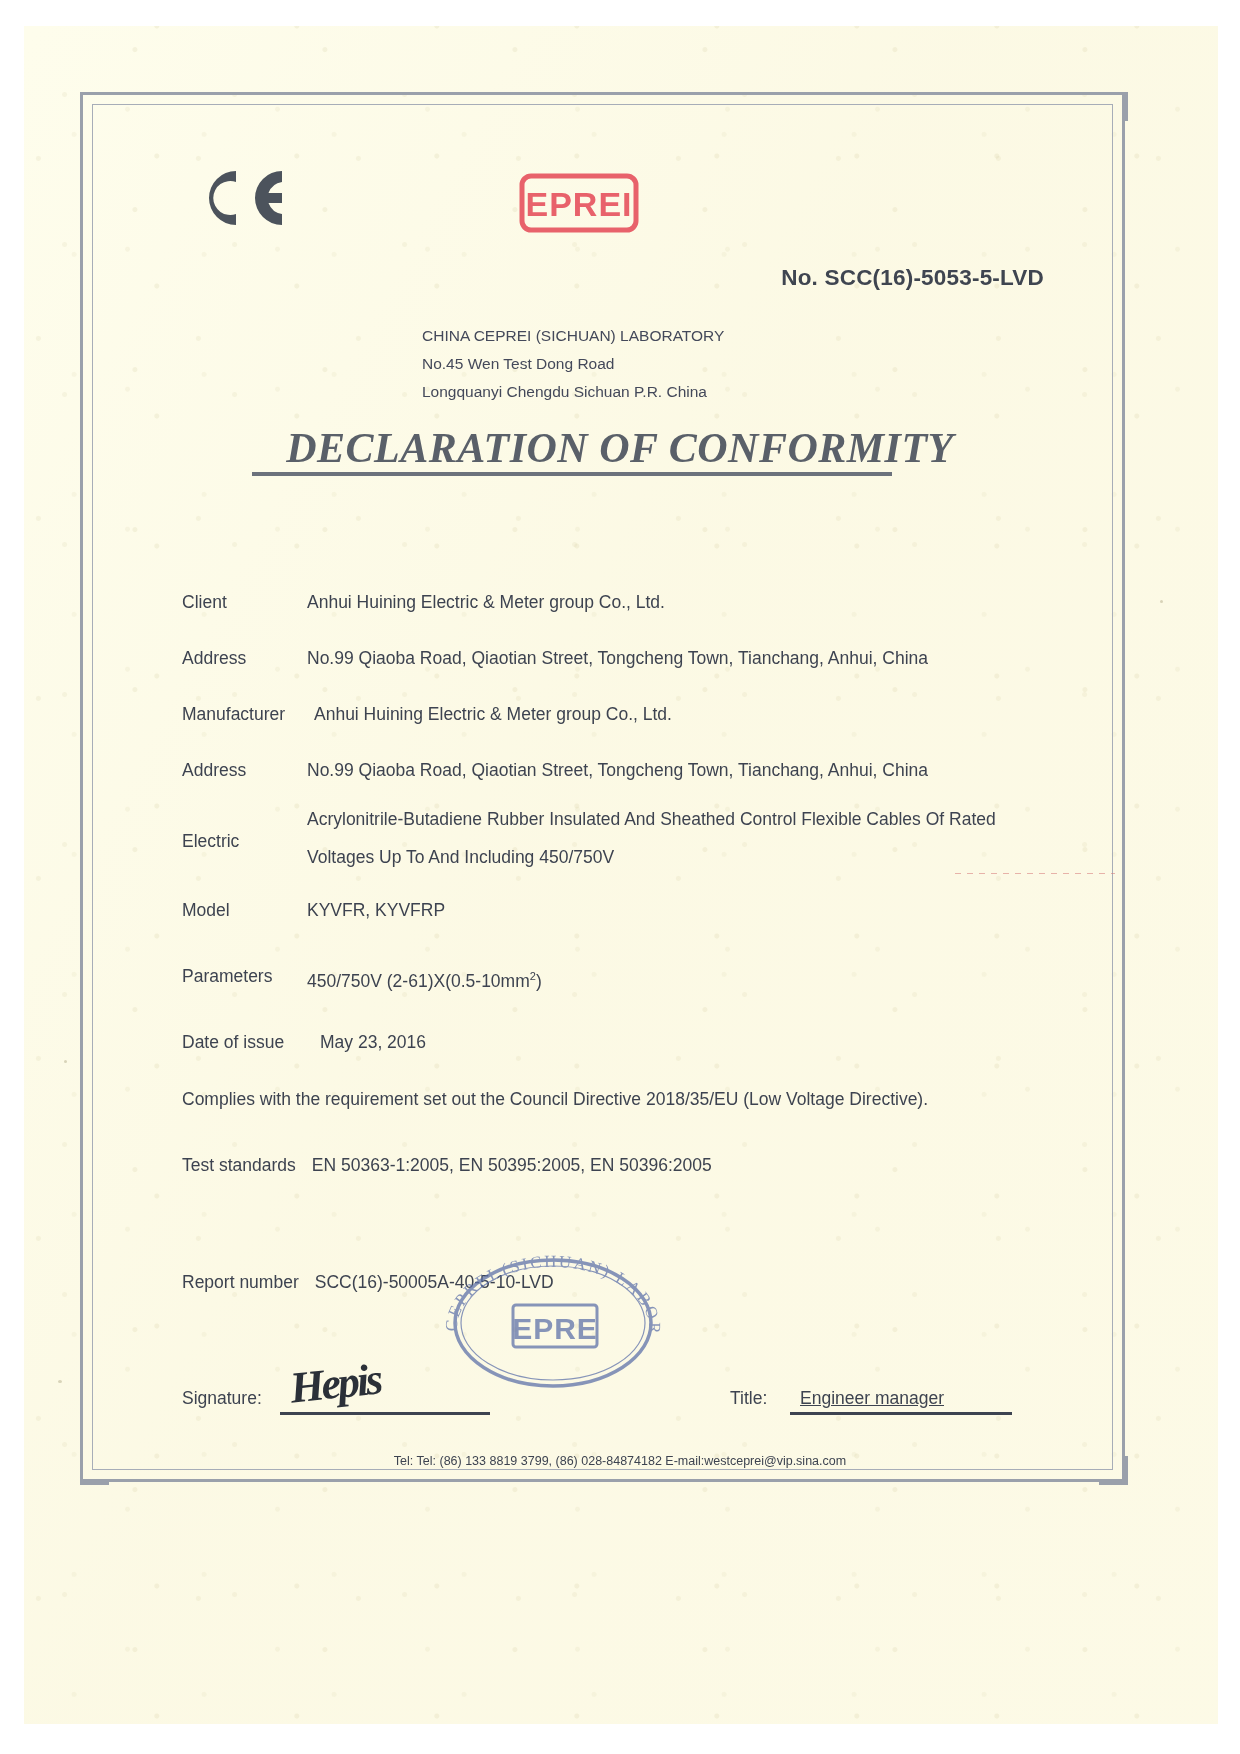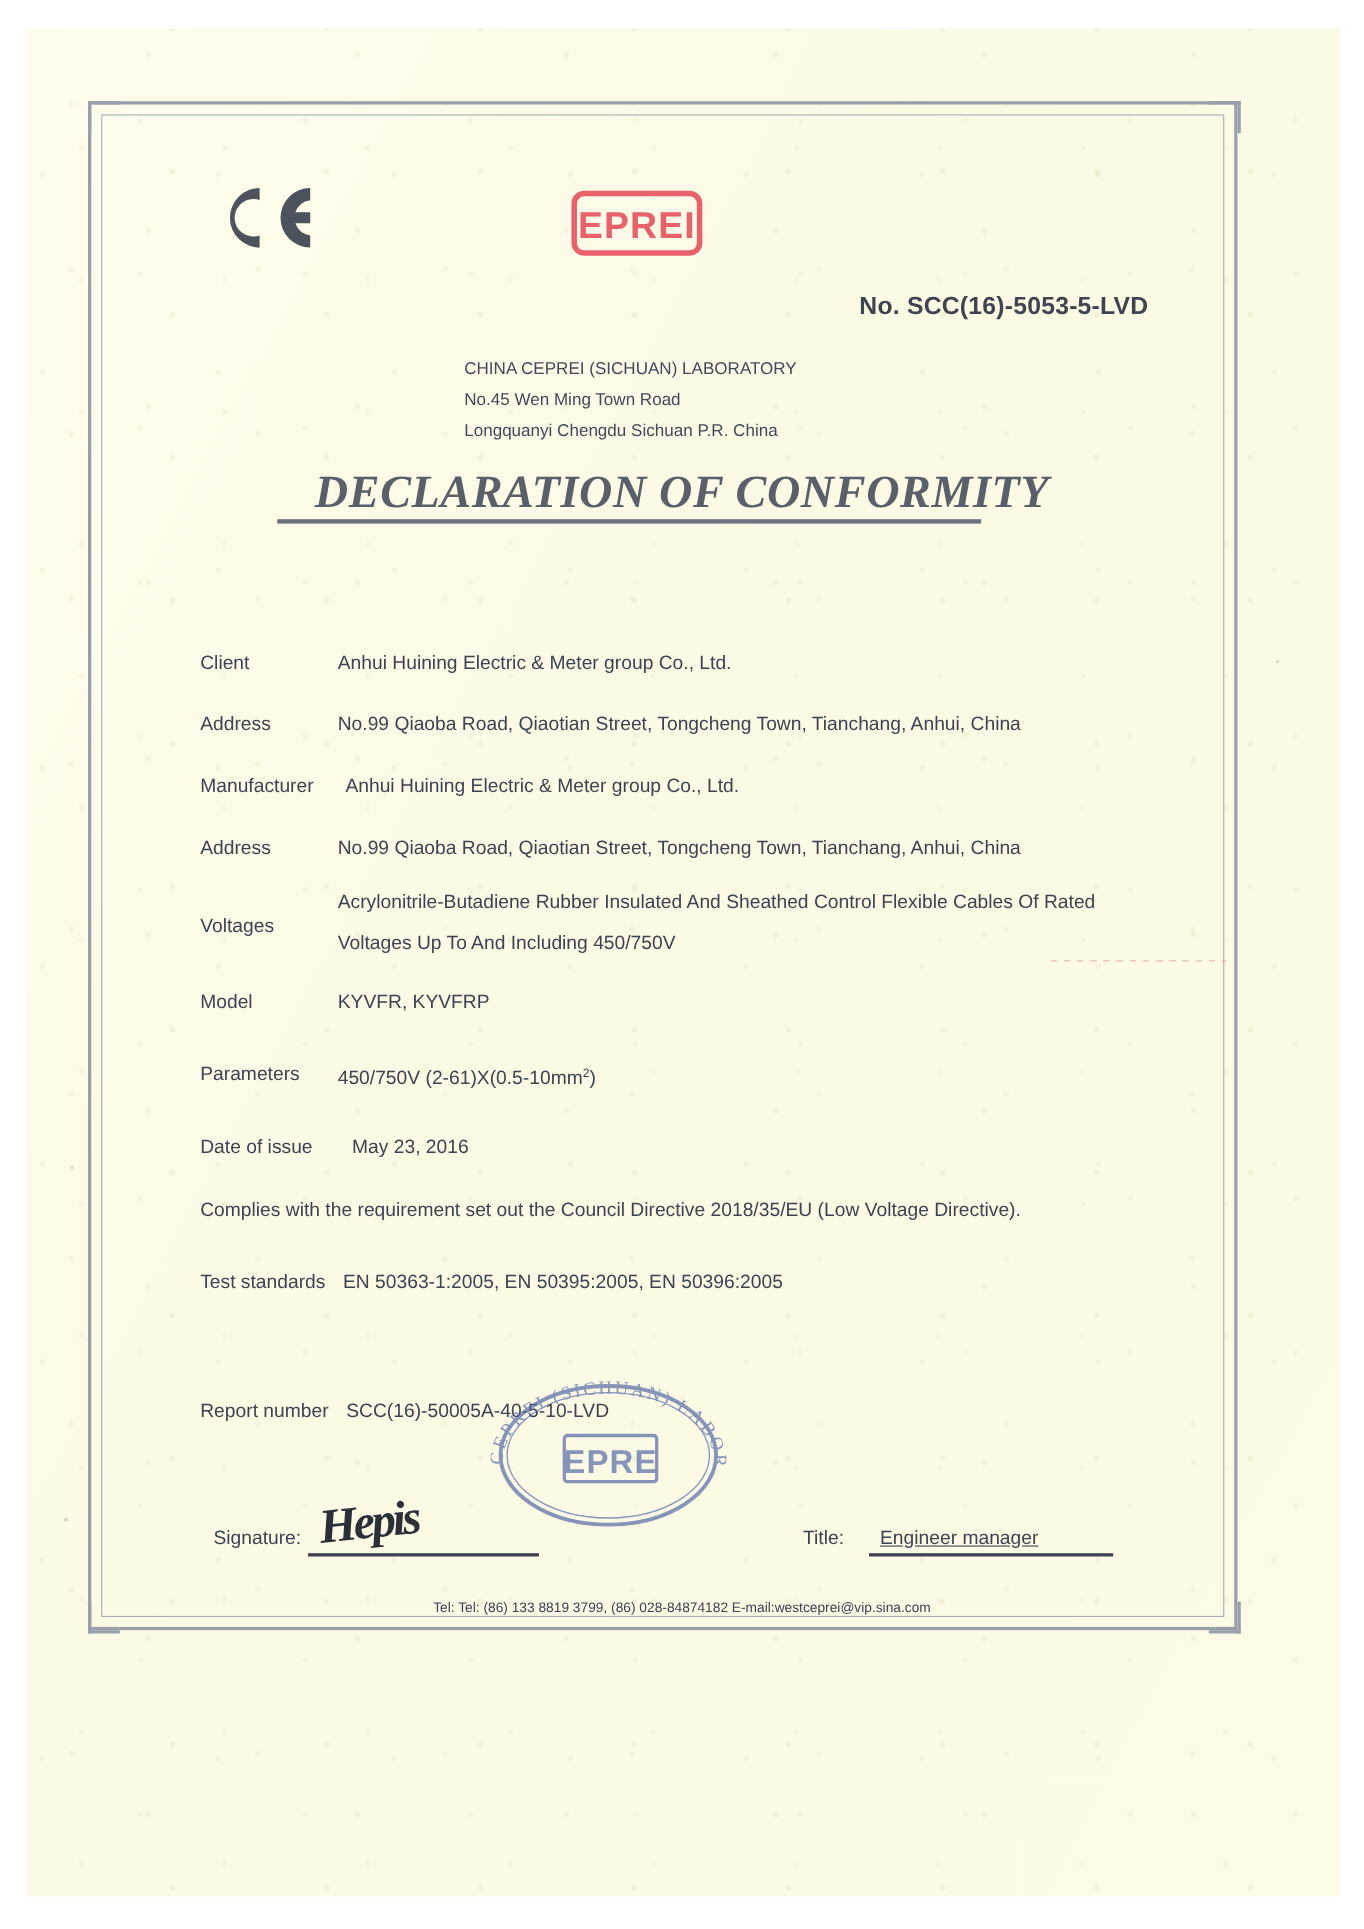--- a/index.html
+++ b/index.html
@@ -172,21 +172,21 @@
   .statement-line .sl-label { margin-right: 16px; }
 
   
   #signature-row {
     position: absolute;
     left: 182px; top: 1380px;
     width: 880px; height: 40px;
     font-size: 17.5px;
     color: #3d4350;
   }
-  #signature-label { position:absolute; left:12px; top:8px;text-align:center; }
+  #signature-label { position:absolute; left:0; top:8px;text-align:center; }
   #signature-line {
     position: absolute;
     left: 98px; top: 32px;
     width: 210px; height: 2.5px;
     background: #3d4350;
   }
   #signature-mark {
     position: absolute;
     left: 108px; top: -22px;
     font-family: "Liberation Serif", serif;
@@ -272,21 +272,21 @@
       <svg viewBox="0 0 122 62" width="122" height="62" aria-hidden="true">
         <rect x="4" y="4" width="114" height="54" rx="9" ry="9" fill="none" stroke="#e8626b" stroke-width="5"></rect>
         <text x="61" y="44" text-anchor="middle" font-family="Liberation Sans, sans-serif" font-size="34" font-weight="bold" fill="#e8626b" letter-spacing="1">EPREI</text>
       </svg>
     </div>
 
     <div id="cert-number">No. SCC(16)-5053-5-LVD</div>
 
     <div id="lab-block">
       <div>CHINA CEPREI (SICHUAN) LABORATORY</div>
-      <div>No.45 Wen Ming Town Road</div>
+      <div>No.45 Wen Test Dong Road</div>
       <div>Longquanyi Chengdu Sichuan P.R. China</div>
     </div>
 
     <div id="doc-title">DECLARATION OF CONFORMITY</div>
     <div id="doc-title-rule"></div>
 
 
     <div class="field-row" style="top:585px;">
       <div class="field-label">Client</div>
       <div class="field-value">Anhui Huining Electric &amp; Meter group Co., Ltd.</div>
@@ -301,21 +301,21 @@
       <div class="field-label">Manufacturer</div>
       <div class="field-value" style="left:132px;">Anhui Huining Electric &amp; Meter group Co., Ltd.</div>
     </div>
 
     <div class="field-row" style="top:753px;">
       <div class="field-label">Address</div>
       <div class="field-value">No.99 Qiaoba Road, Qiaotian Street, Tongcheng Town, Tianchang, Anhui, China</div>
     </div>
 
     <div class="field-row tall" style="top:800px;">
-      <div class="field-label">Voltages</div>
+      <div class="field-label">Electric</div>
       <div class="field-value" style="line-height:38px;">Acrylonitrile-Butadiene Rubber Insulated And Sheathed Control Flexible Cables Of Rated Voltages Up To And Including 450/750V</div>
     </div>
 
     <div class="field-row" style="top:893px;">
       <div class="field-label">Model</div>
       <div class="field-value">KYVFR, KYVFRP</div>
     </div>
 
     <div class="field-row" style="top:959px;">
       <div class="field-label">Parameters</div>

